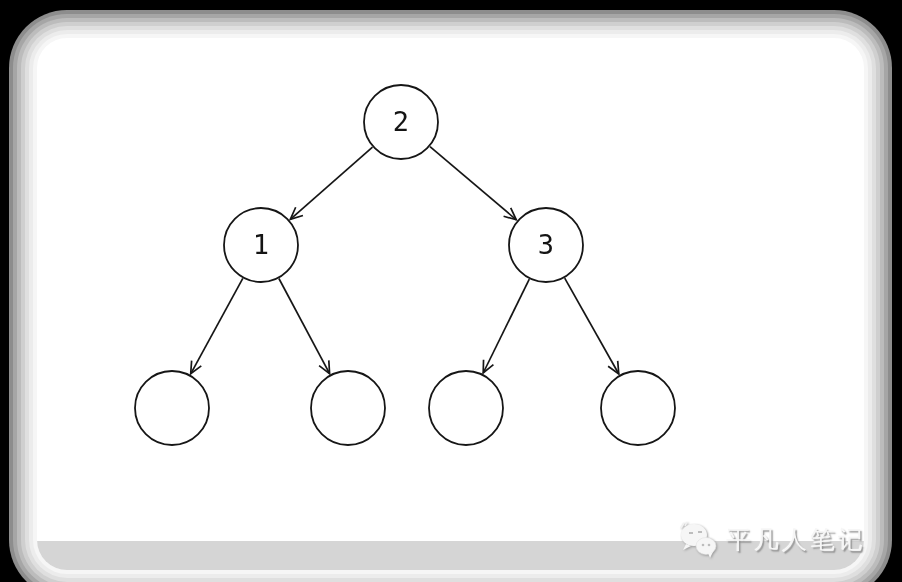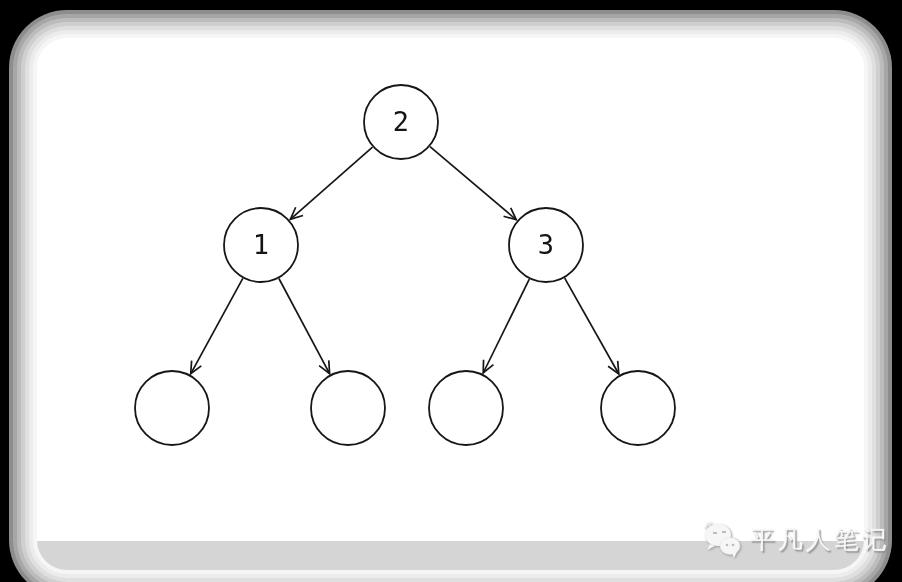--- a/index.html
+++ b/index.html
@@ -27,21 +27,21 @@
     position:absolute;left:0;top:0;width:902px;height:582px;
     pointer-events:none;
   }
   svg.tree circle{fill:#ffffff;stroke:#161616;stroke-width:1.8;}
   svg.tree line{stroke:#161616;stroke-width:1.7;}
   svg.tree text{
     font-family:"DejaVu Sans Mono","Liberation Mono",monospace;
     font-size:27px;fill:#141414;text-anchor:middle;
   }
   .watermark{
-    position:absolute;right:12px;bottom:24px;
+    position:absolute;right:36px;bottom:24px;
     display:flex;align-items:center;gap:7px;
   }
   .watermark .wm-text{
     font-family:"DejaVu Serif","Liberation Serif",serif;
     font-size:25px;letter-spacing:3px;line-height:1;
     color:#f6f6f6;
     text-shadow:1.5px 1.5px 1.5px #8f8f8f, -0.5px -0.5px 1px #ffffff;
     white-space:nowrap;
   }
   .wm-icon-svg{display:block;filter:drop-shadow(1.5px 1.5px 1px #9a9a9a);}

